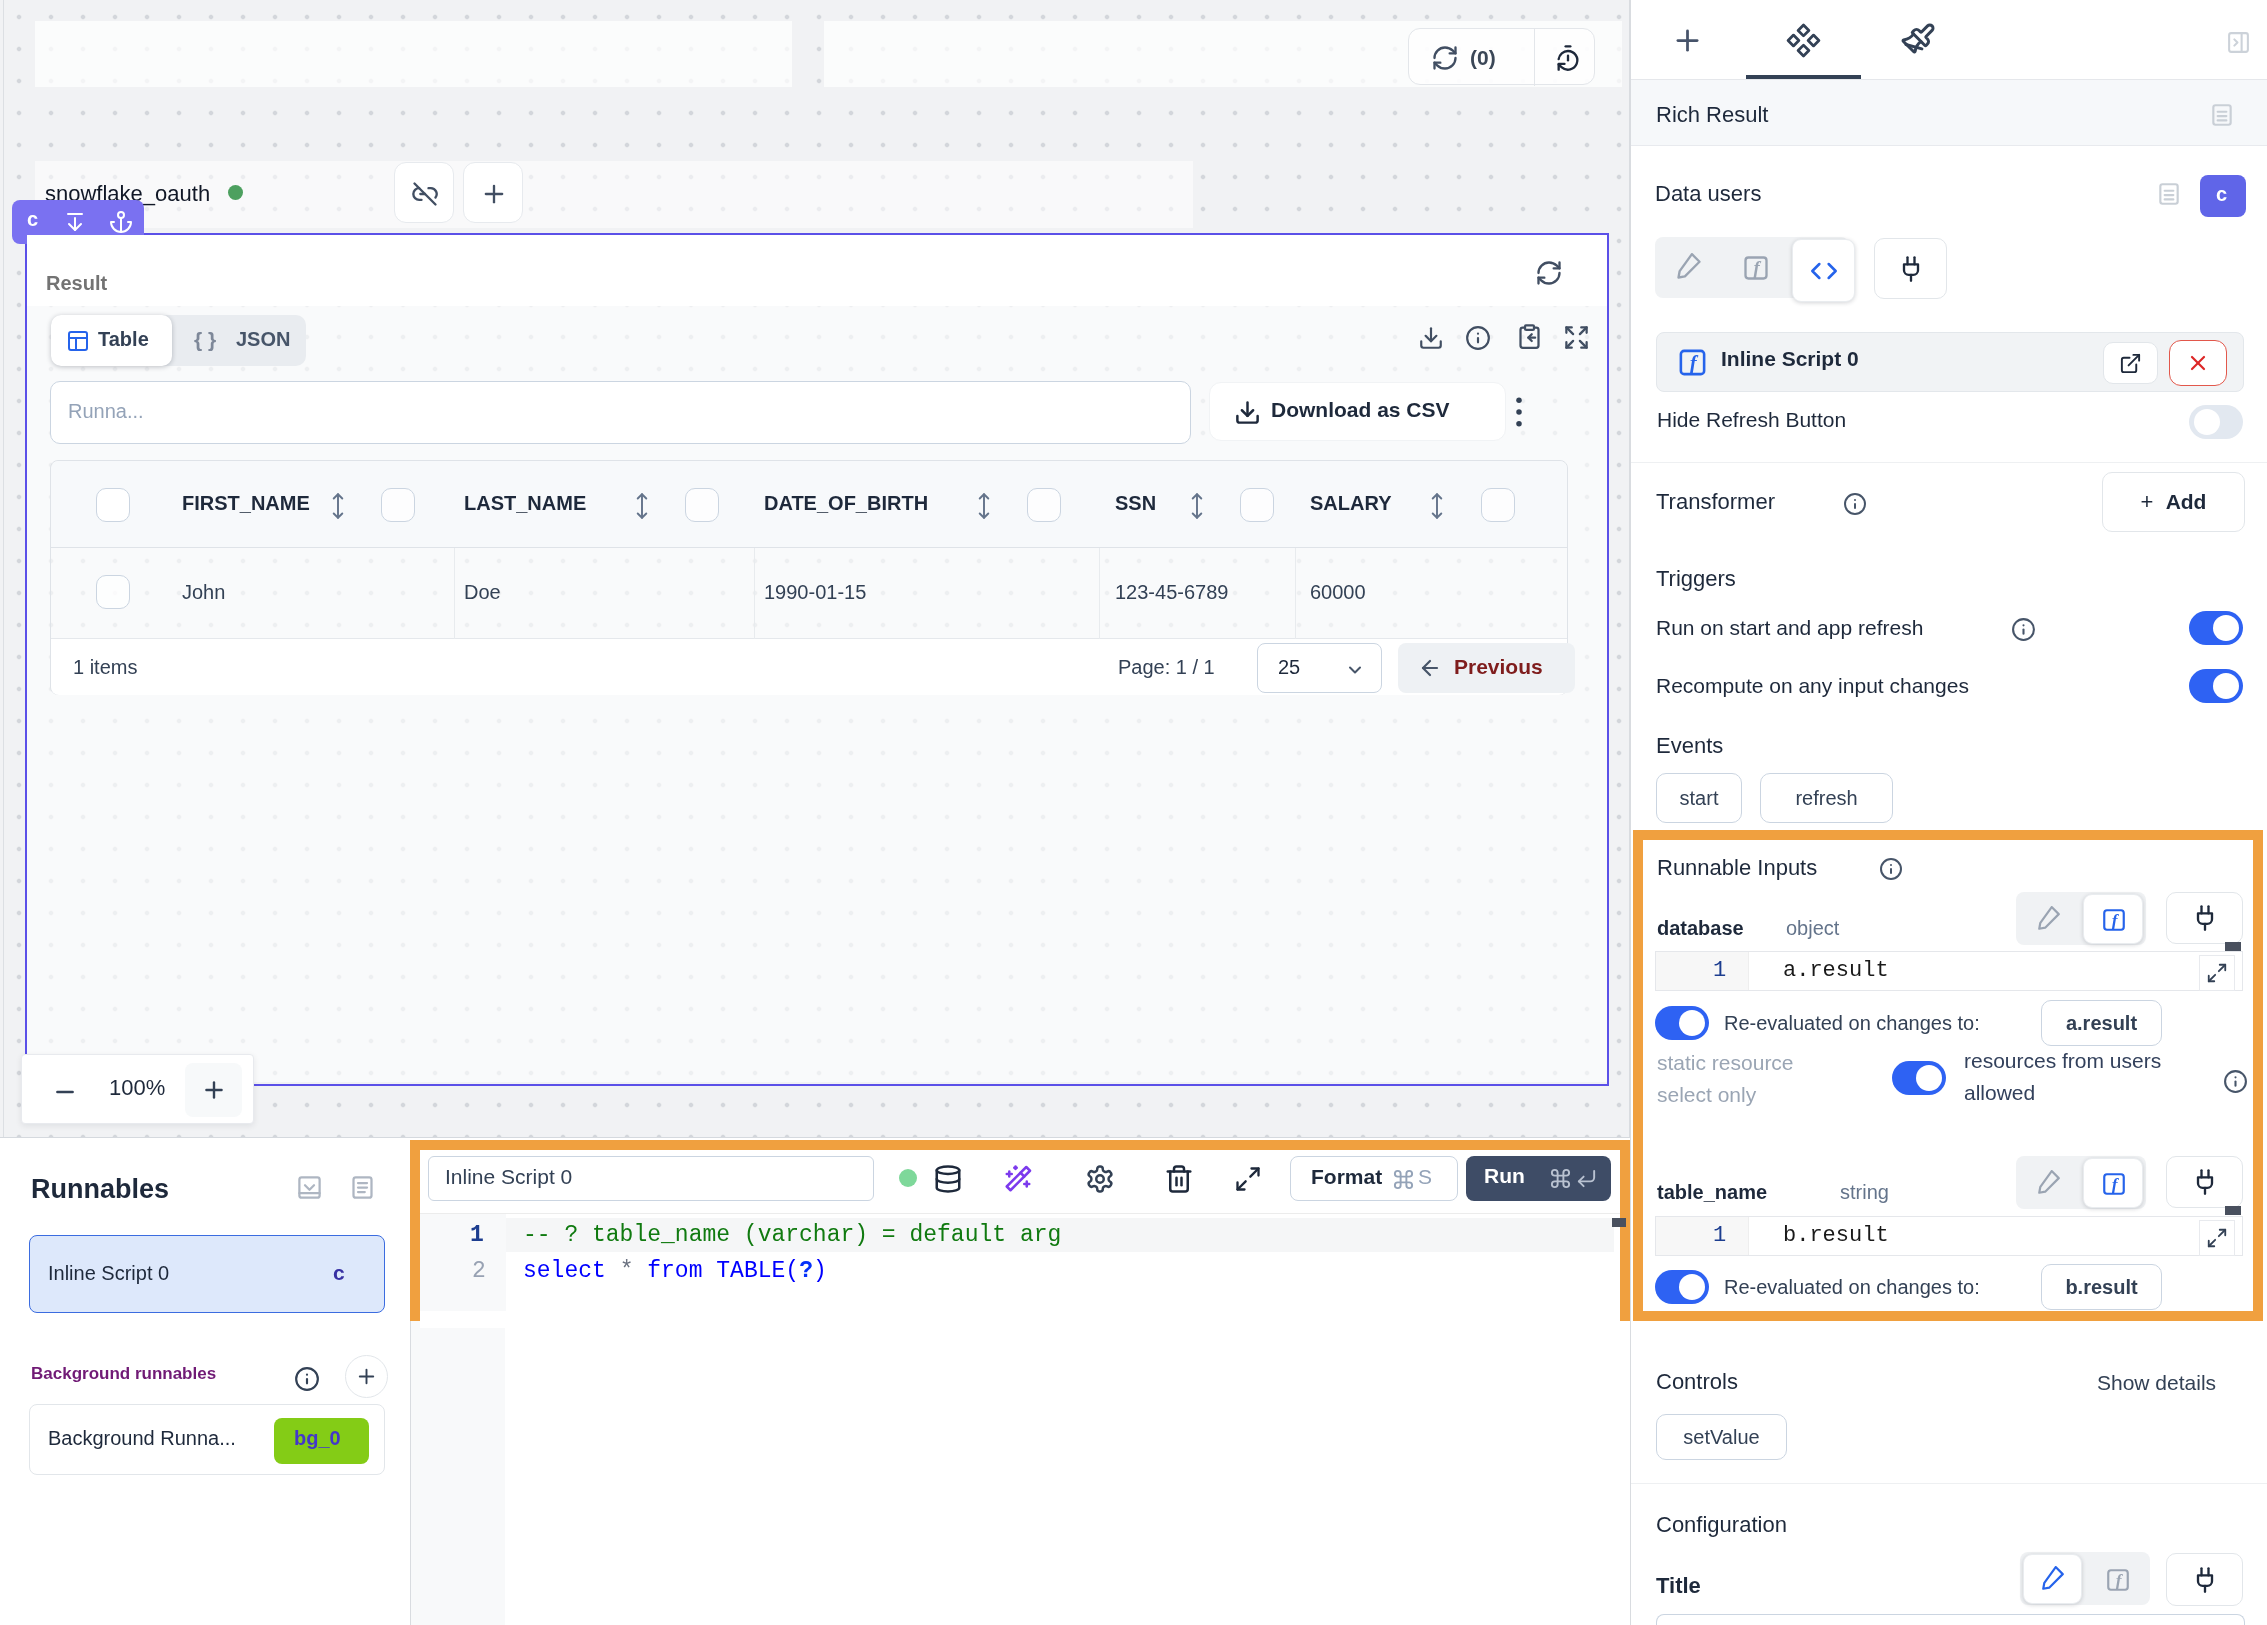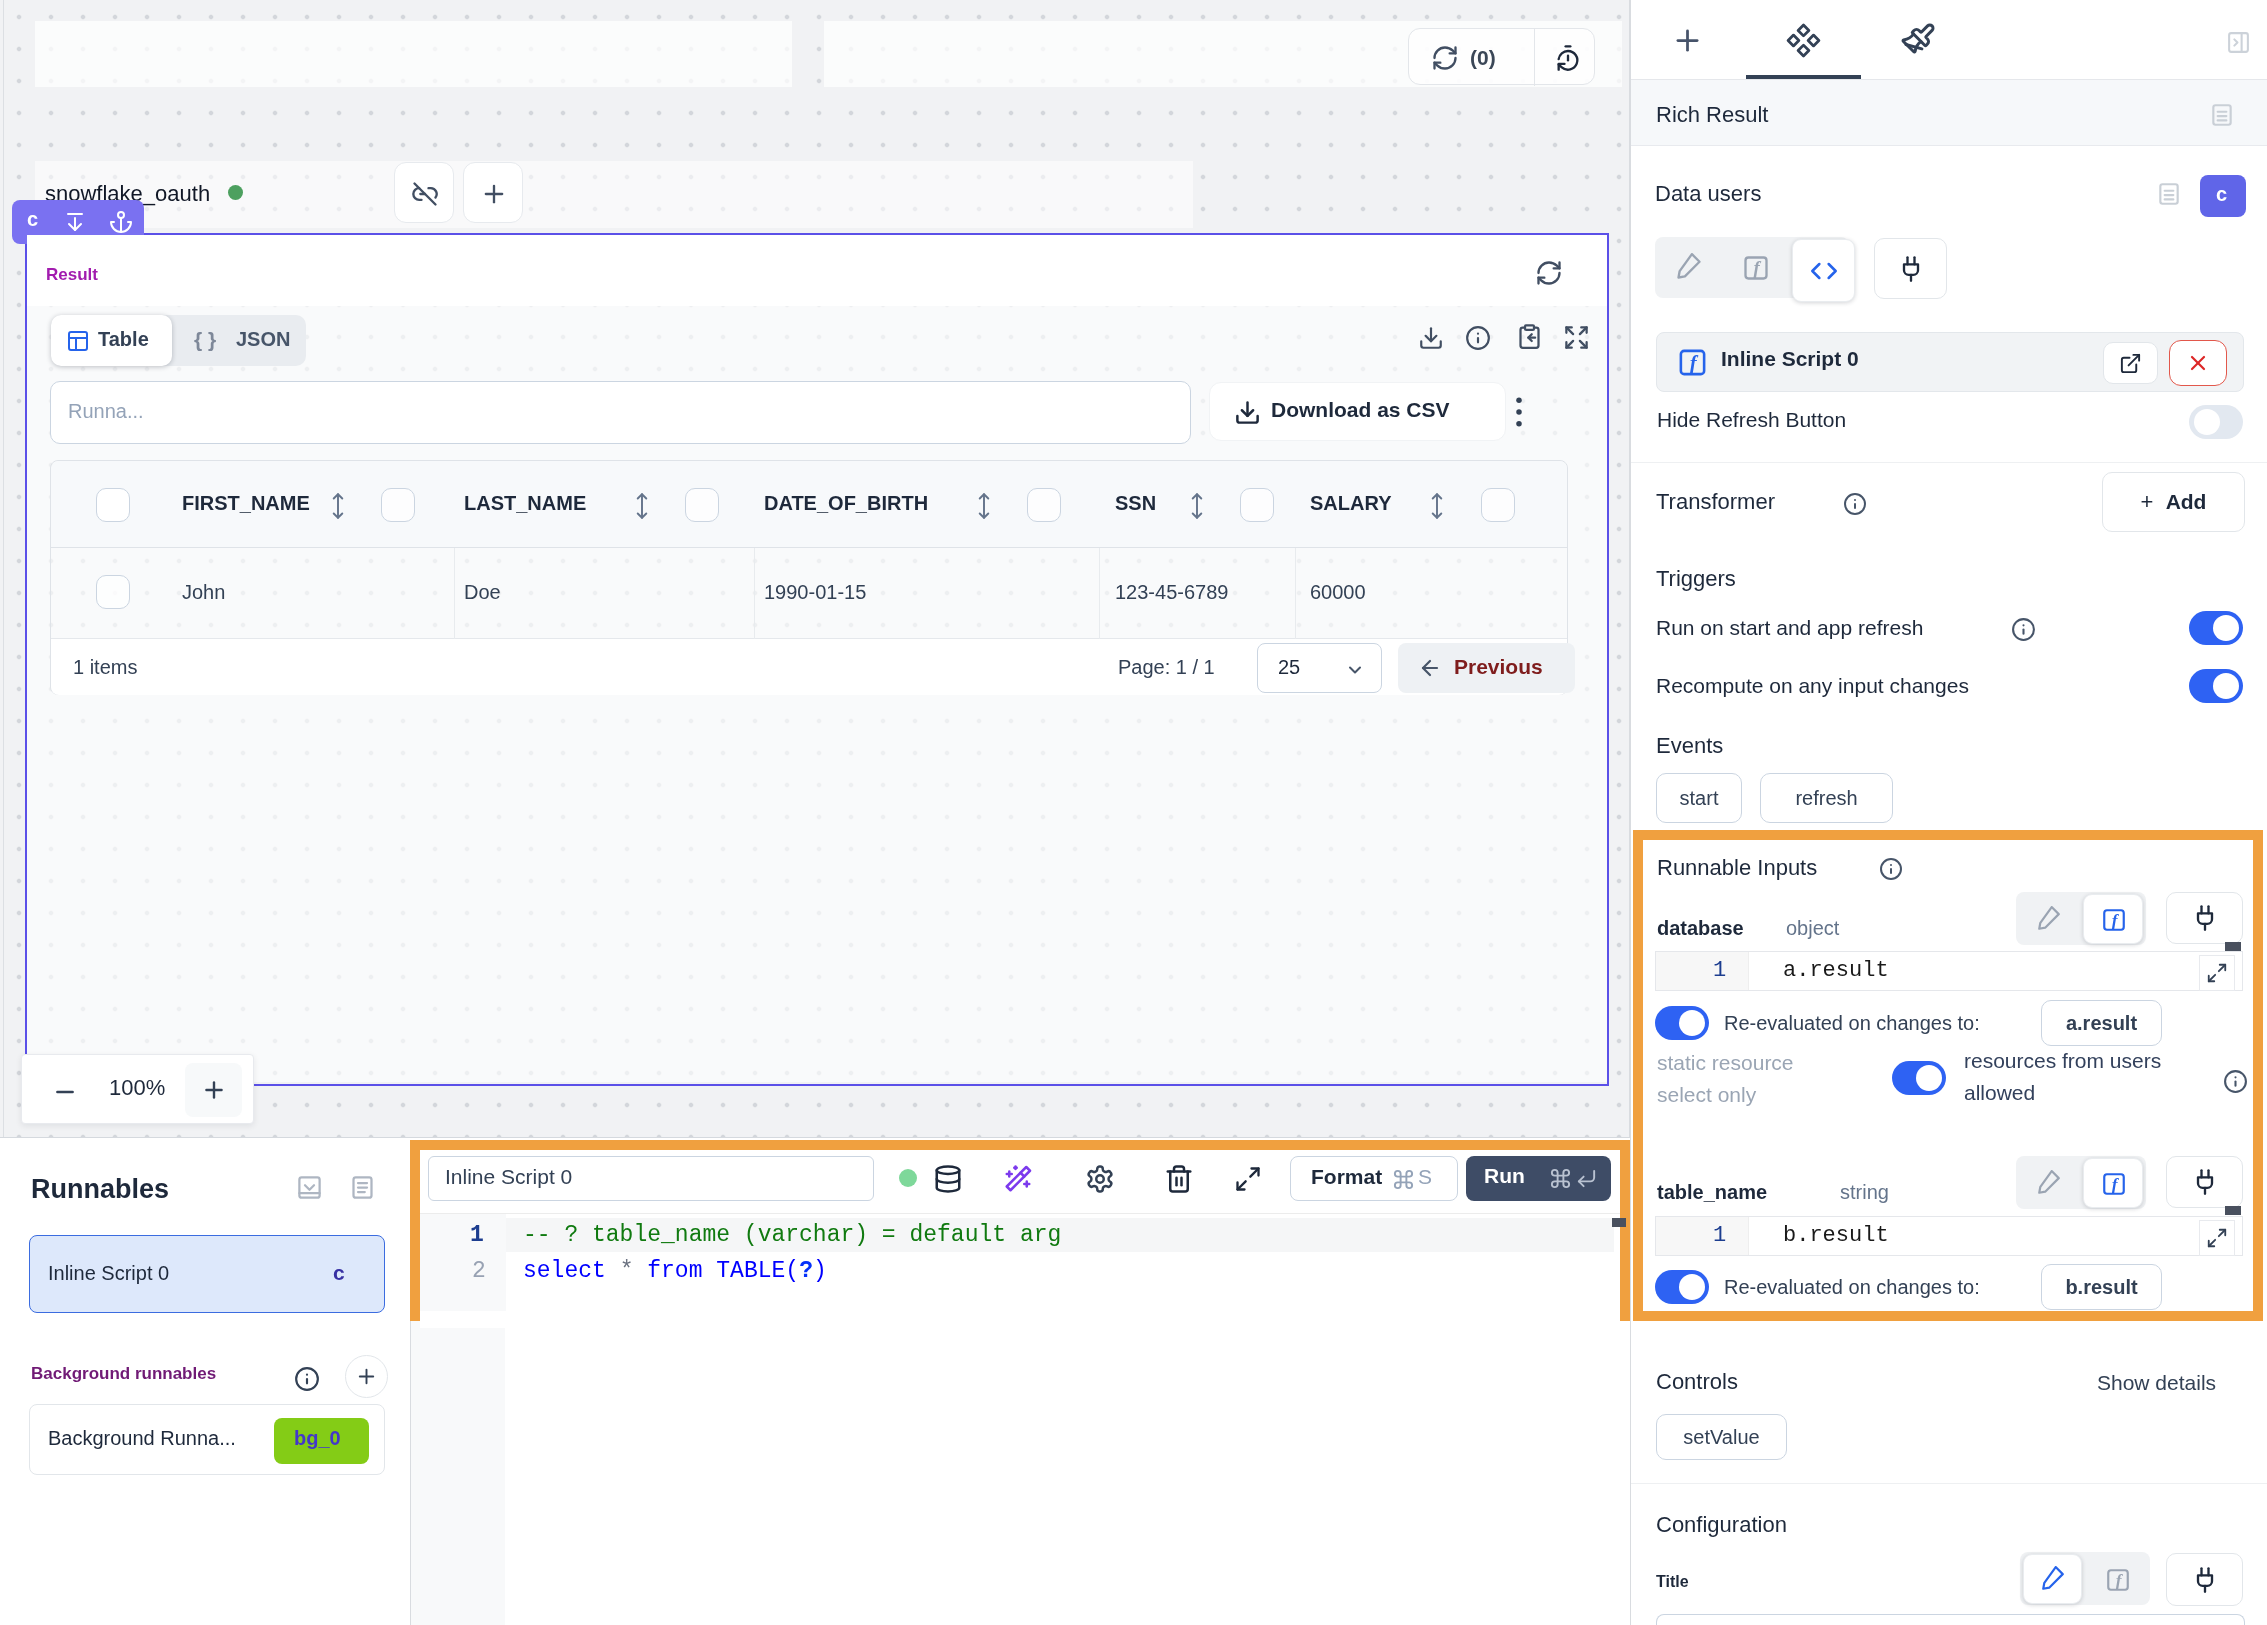--- a/index.html
+++ b/index.html
@@ -80,21 +80,21 @@
           <path d="m6 14 6 6 6-6"></path>
         </svg>
   <svg class="abs" style="left:97px;top:10px" width="24" height="24" viewBox="0 0 24 24" fill="none" stroke="currentColor" stroke-width="2" stroke-linecap="round" stroke-linejoin="round">
           <circle cx="12" cy="5" r="3"></circle>
           <line x1="12" y1="22" x2="12" y2="8"></line>
           <path d="M5 12H2a10 10 0 0 0 20 0h-3"></path>
         </svg>
 </div>
 
 <div class="abs" style="left:27px;top:235px;width:1580px;height:71px;background:#fff">
-  <span class="abs bold" style="left:19px;top:30px;font-size:17px;color:#a21caf">Result</span>
+  <span class="abs bold" style="left:19px;top:37px;font-size:20px;color:#737373">Result</span>
   <svg class="abs ico" style="right:44px;top:24px" width="28" height="28" viewBox="0 0 24 24" fill="none" stroke="currentColor" stroke-width="2" stroke-linecap="round" stroke-linejoin="round">
           <path d="M3 12a9 9 0 0 1 9-9 9.75 9.75 0 0 1 6.74 2.74L21 8"></path>
           <path d="M21 3v5h-5"></path>
           <path d="M21 12a9 9 0 0 1-9 9 9.75 9.75 0 0 1-6.74-2.74L3 16"></path>
           <path d="M8 16H3v5"></path>
         </svg>
 </div>
 
 <div class="abs" style="left:51px;top:315px;width:255px;height:51px;background:#e9ecf0;border-radius:10px"></div>
 <div class="abs" style="left:51px;top:315px;width:121px;height:51px;background:#fff;border-radius:10px;box-shadow:0 1px 5px rgba(16,24,40,.25)">
@@ -537,21 +537,21 @@
 </div>
 <div class="abs" style="left:594px;top:1206px;width:16px;height:9px;background:#49505e"></div>
 <div class="tog on" style="left:24px;top:1270px"></div>
 <span class="abs" style="left:93px;top:1276px;font-size:20px;color:#334155">Re-evaluated on changes to:</span>
 <div class="chip" style="left:410px;top:1264px;width:121px;height:46px;font-size:20px">b.result</div>
 <span class="hdr20" style="left:25px;top:1369px;font-size:22px">Controls</span>
 <span class="abs" style="left:466px;top:1371px;font-size:21px;color:#334155">Show details</span>
 <div class="chip" style="left:25px;top:1414px;width:131px;height:46px;font-weight:normal;font-size:20px">setValue</div>
 <div class="abs" style="left:0;top:1483px;width:638px;height:1px;background:#eef0f2"></div>
 <span class="hdr20" style="left:25px;top:1512px;font-size:22px">Configuration</span>
-<span class="abs bold" style="left:25px;top:1573px;font-size:16px;color:#1e293b">Title</span>
+<span class="abs bold" style="left:25px;top:1573px;font-size:22px;color:#1e293b">Title</span>
 <div class="abs" style="left:389px;top:1552px;width:130px;height:53px;background:#f0f2f4;border-radius:8px">
         <div class="selbtn" style="left:3px;top:2px;width:59px;height:50px;border:1px solid #e9ecef"></div>
         <svg class="abs" style="left:20px;top:14px;color:#2563eb" width="26" height="26" viewBox="0 0 24 24" fill="none" stroke="currentColor" stroke-width="2" stroke-linecap="round" stroke-linejoin="round">
           <path d="M13 4.5 19.5 11 7 23.5l-5.5 1 1-5.5Z" transform="translate(1.5,-3.5)"></path>
         </svg>
         <svg class="abs" style="left:85px;top:15px;color:#9aa4b2" width="26" height="26" viewBox="0 0 24 24" fill="none" stroke="currentColor">
           <rect x="3" y="3" width="18" height="18" rx="2.5" stroke-width="2"></rect>
           <text x="12.5" y="17.5" text-anchor="middle" font-family="Liberation Serif,serif" font-style="italic" font-weight="bold" font-size="16" fill="currentColor" stroke="none">f</text>
         </svg>
       </div>

